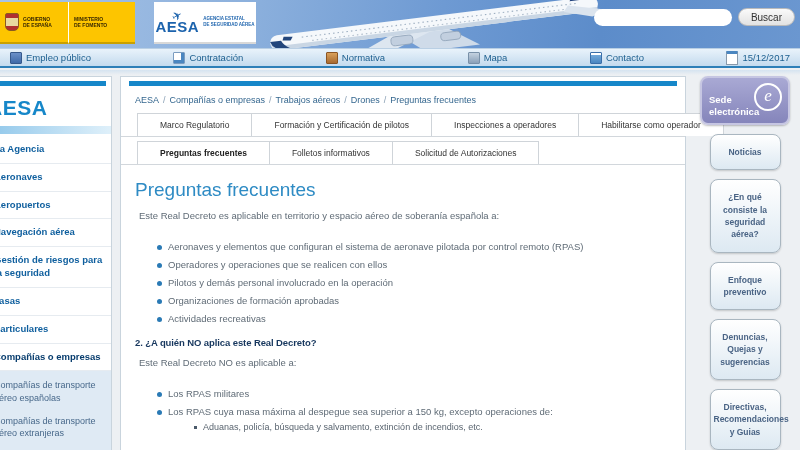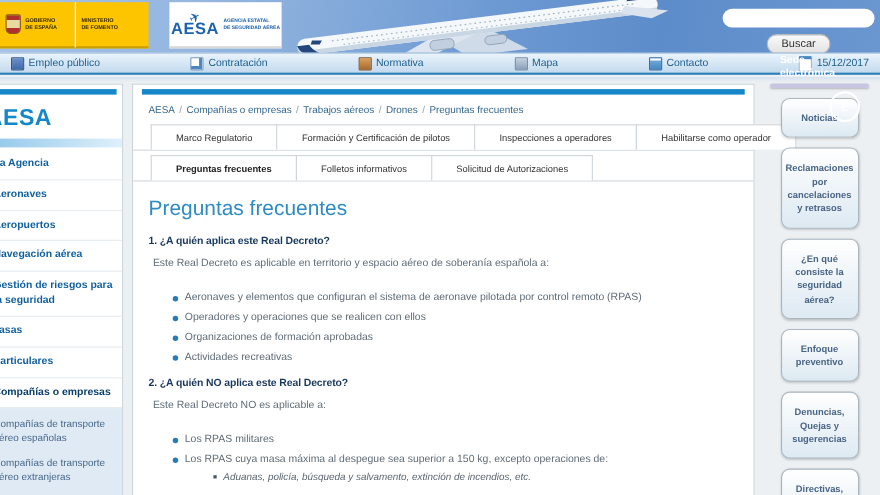--- a/index.html
+++ b/index.html
@@ -14,21 +14,21 @@
   .gov-box{width:58px;}
   .min-box{width:56px;border-left:1px solid #fff;}
   .crest{width:12px;height:16px;margin-right:4px;border-radius:2px 2px 5px 5px;
     background:linear-gradient(#b03030 0 28%,#e8d9a0 28% 72%,#b03030 72%);border:1px solid #8a5a20;flex:none;}
   .gov-text{font-size:5px;font-weight:bold;color:#3a2a00;line-height:1.3;}
   .aesa-box{background:#fff;width:102px;margin-left:19px;display:flex;align-items:center;justify-content:center;border-bottom:2px solid #d8d8d8;}
   .aesa-mark{display:flex;flex-direction:column;align-items:center;margin-right:4px;}
   .aesa-glyph{font-size:12px;color:#1c63ad;transform:rotate(-28deg);line-height:8px;}
   .aesa-word{font-size:15px;font-weight:bold;color:#1c63ad;letter-spacing:.5px;line-height:13px;}
   .aesa-sub{font-size:4.5px;font-weight:bold;color:#1c63ad;line-height:1.25;}
-  .search-wrap{position:absolute;right:5px;top:8px;display:flex;align-items:center;gap:6px;flex-direction:column;}
+  .search-wrap{position:absolute;right:5px;top:8px;display:flex;align-items:center;gap:6px;}
   .search-input{width:122px;height:17px;border:none;border-radius:9px;background:#fff;outline:none;font-size:10px;padding:0 8px;}
   .search-btn{height:18px;padding:0 12px;border:1px solid #bbb;border-radius:9px;
     background:linear-gradient(#fafafa,#e2e2e2);font-size:10px;color:#333;font-family:inherit;cursor:pointer;}
 
   
   .topnav{position:absolute;left:0;top:48px;width:800px;height:20px;display:flex;align-items:center;
     justify-content:space-between;padding:0 10px;box-sizing:border-box;
     background:linear-gradient(#e9f3fb,#c3daee);border-top:1px solid #b9cfe4;border-bottom:2px solid #2d7fb8;}
   .nav-item{display:flex;align-items:center;font-size:9.5px;color:#1b5e8e;cursor:pointer;white-space:nowrap;}
   .ic{width:10px;height:10px;display:inline-block;margin-right:4px;border-radius:1px;flex:none;}
@@ -62,21 +62,21 @@
   .tab{border:1px solid #cfd4d9;border-bottom:none;margin-right:-1px;padding:6px 22px;font-size:8.5px;color:#333;
     background:#fff;cursor:pointer;white-space:nowrap;}
   .tab.active{font-weight:bold;color:#222;}
   .page-title{font-size:19px;color:#2e8bc4;margin:14px 14px 4px 14px;}
   .body-copy{padding:0 14px 10px 14px;}
   .qhead{font-size:9.5px;font-weight:bold;color:#17375e;margin:13px 0 0 0;letter-spacing:-0.1px;}
   .para{font-size:9.5px;color:#5f6b76;margin:9px 0 0 4px;}
   ul.blt{list-style:none;margin:20px 0 0 0;padding:0 0 0 22px;}
   ul.blt>li{font-size:9.5px;color:#5f6b76;margin:7px 0;position:relative;padding-left:11px;}
   ul.blt>li::before{content:"";position:absolute;left:0;top:4px;width:5px;height:5px;border-radius:50%;background:#2a7ab5;}
-  ul.sub-blt{list-style:none;margin:5px 0 2px 0;padding:0 0 0 26px;font-style:italic;}
+  ul.sub-blt{list-style:none;margin:5px 0 2px 0;padding:0 0 0 26px;}
   ul.sub-blt>li{font-size:9px;color:#5a6570;margin:4px 0;position:relative;padding-left:9px;}
   ul.sub-blt>li::before{content:"";position:absolute;left:0;top:4px;width:3px;height:3px;background:#4a5a6a;}
 
   
   .rpanel{position:absolute;left:690px;top:76px;width:110px;height:374px;display:flex;flex-direction:column;
     align-items:center;gap:9px;}
   .sede-btn{width:90px;height:56px;border-radius:8px;border:2px solid #c6c6e2;box-sizing:border-box;
     background:linear-gradient(#a9a9d4,#8585bb);position:relative;cursor:pointer;box-shadow:0 1px 2px rgba(0,0,0,.25);}
   .sede-logo{position:absolute;right:6px;top:5px;width:24px;height:24px;border:2px solid #fff;border-radius:50%;
     color:#fff;font-size:17px;line-height:22px;text-align:center;font-family:"Liberation Serif",serif;font-style:italic;}
@@ -202,25 +202,25 @@
         <div class="tab">Habilitarse como operador</div>
       </div>
     <div class="tabs" style="border-top:none;">
         <div class="tab active">Preguntas frecuentes</div>
         <div class="tab">Folletos informativos</div>
         <div class="tab">Solicitud de Autorizaciones</div>
       </div>
 
     <div class="page-title">Preguntas frecuentes</div>
     <div class="body-copy">
-      <div class="qhead">1. ¿A quién aplica este Real Decreto?</div>
       <div class="para">Este Real Decreto es aplicable en territorio y espacio aéreo de soberanía española a:</div>
       <ul class="blt">
           <li>Aeronaves y elementos que configuran el sistema de aeronave pilotada por control remoto (RPAS)</li>
           <li>Operadores y operaciones que se realicen con ellos</li>
+          <li>Pilotos y demás personal involucrado en la operación</li>
           <li>Organizaciones de formación aprobadas</li>
           <li>Actividades recreativas</li>
         </ul>
 
       <div class="qhead">2. ¿A quién NO aplica este Real Decreto?</div>
       <div class="para">Este Real Decreto NO es aplicable a:</div>
       <ul class="blt">
           <li>Los RPAS militares</li>
           <li>Los RPAS cuya masa máxima al despegue sea superior a 150 kg, excepto operaciones de:<ul class="sub-blt">
               <li>Aduanas, policía, búsqueda y salvamento, extinción de incendios, etc.</li>
@@ -232,20 +232,19 @@
 
   <div class="rpanel">
     <div class="sede-btn">
       <span class="sede-logo">e</span>
       <span class="sede-text">
         <span>Sede</span><br>
         <span>electrónica</span>
       </span>
     </div>
   <div class="rbtn">Noticias</div>
-      <div class="rbtn">Reclamaciones por cancelaciones y retrasos</div>
       <div class="rbtn">¿En qué consiste la seguridad aérea?</div>
       <div class="rbtn">Enfoque preventivo</div>
       <div class="rbtn">Denuncias, Quejas y sugerencias</div>
       <div class="rbtn">Directivas, Recomendaciones y Guias</div>
     </div>
 
 </div>
 
 </body></html>

